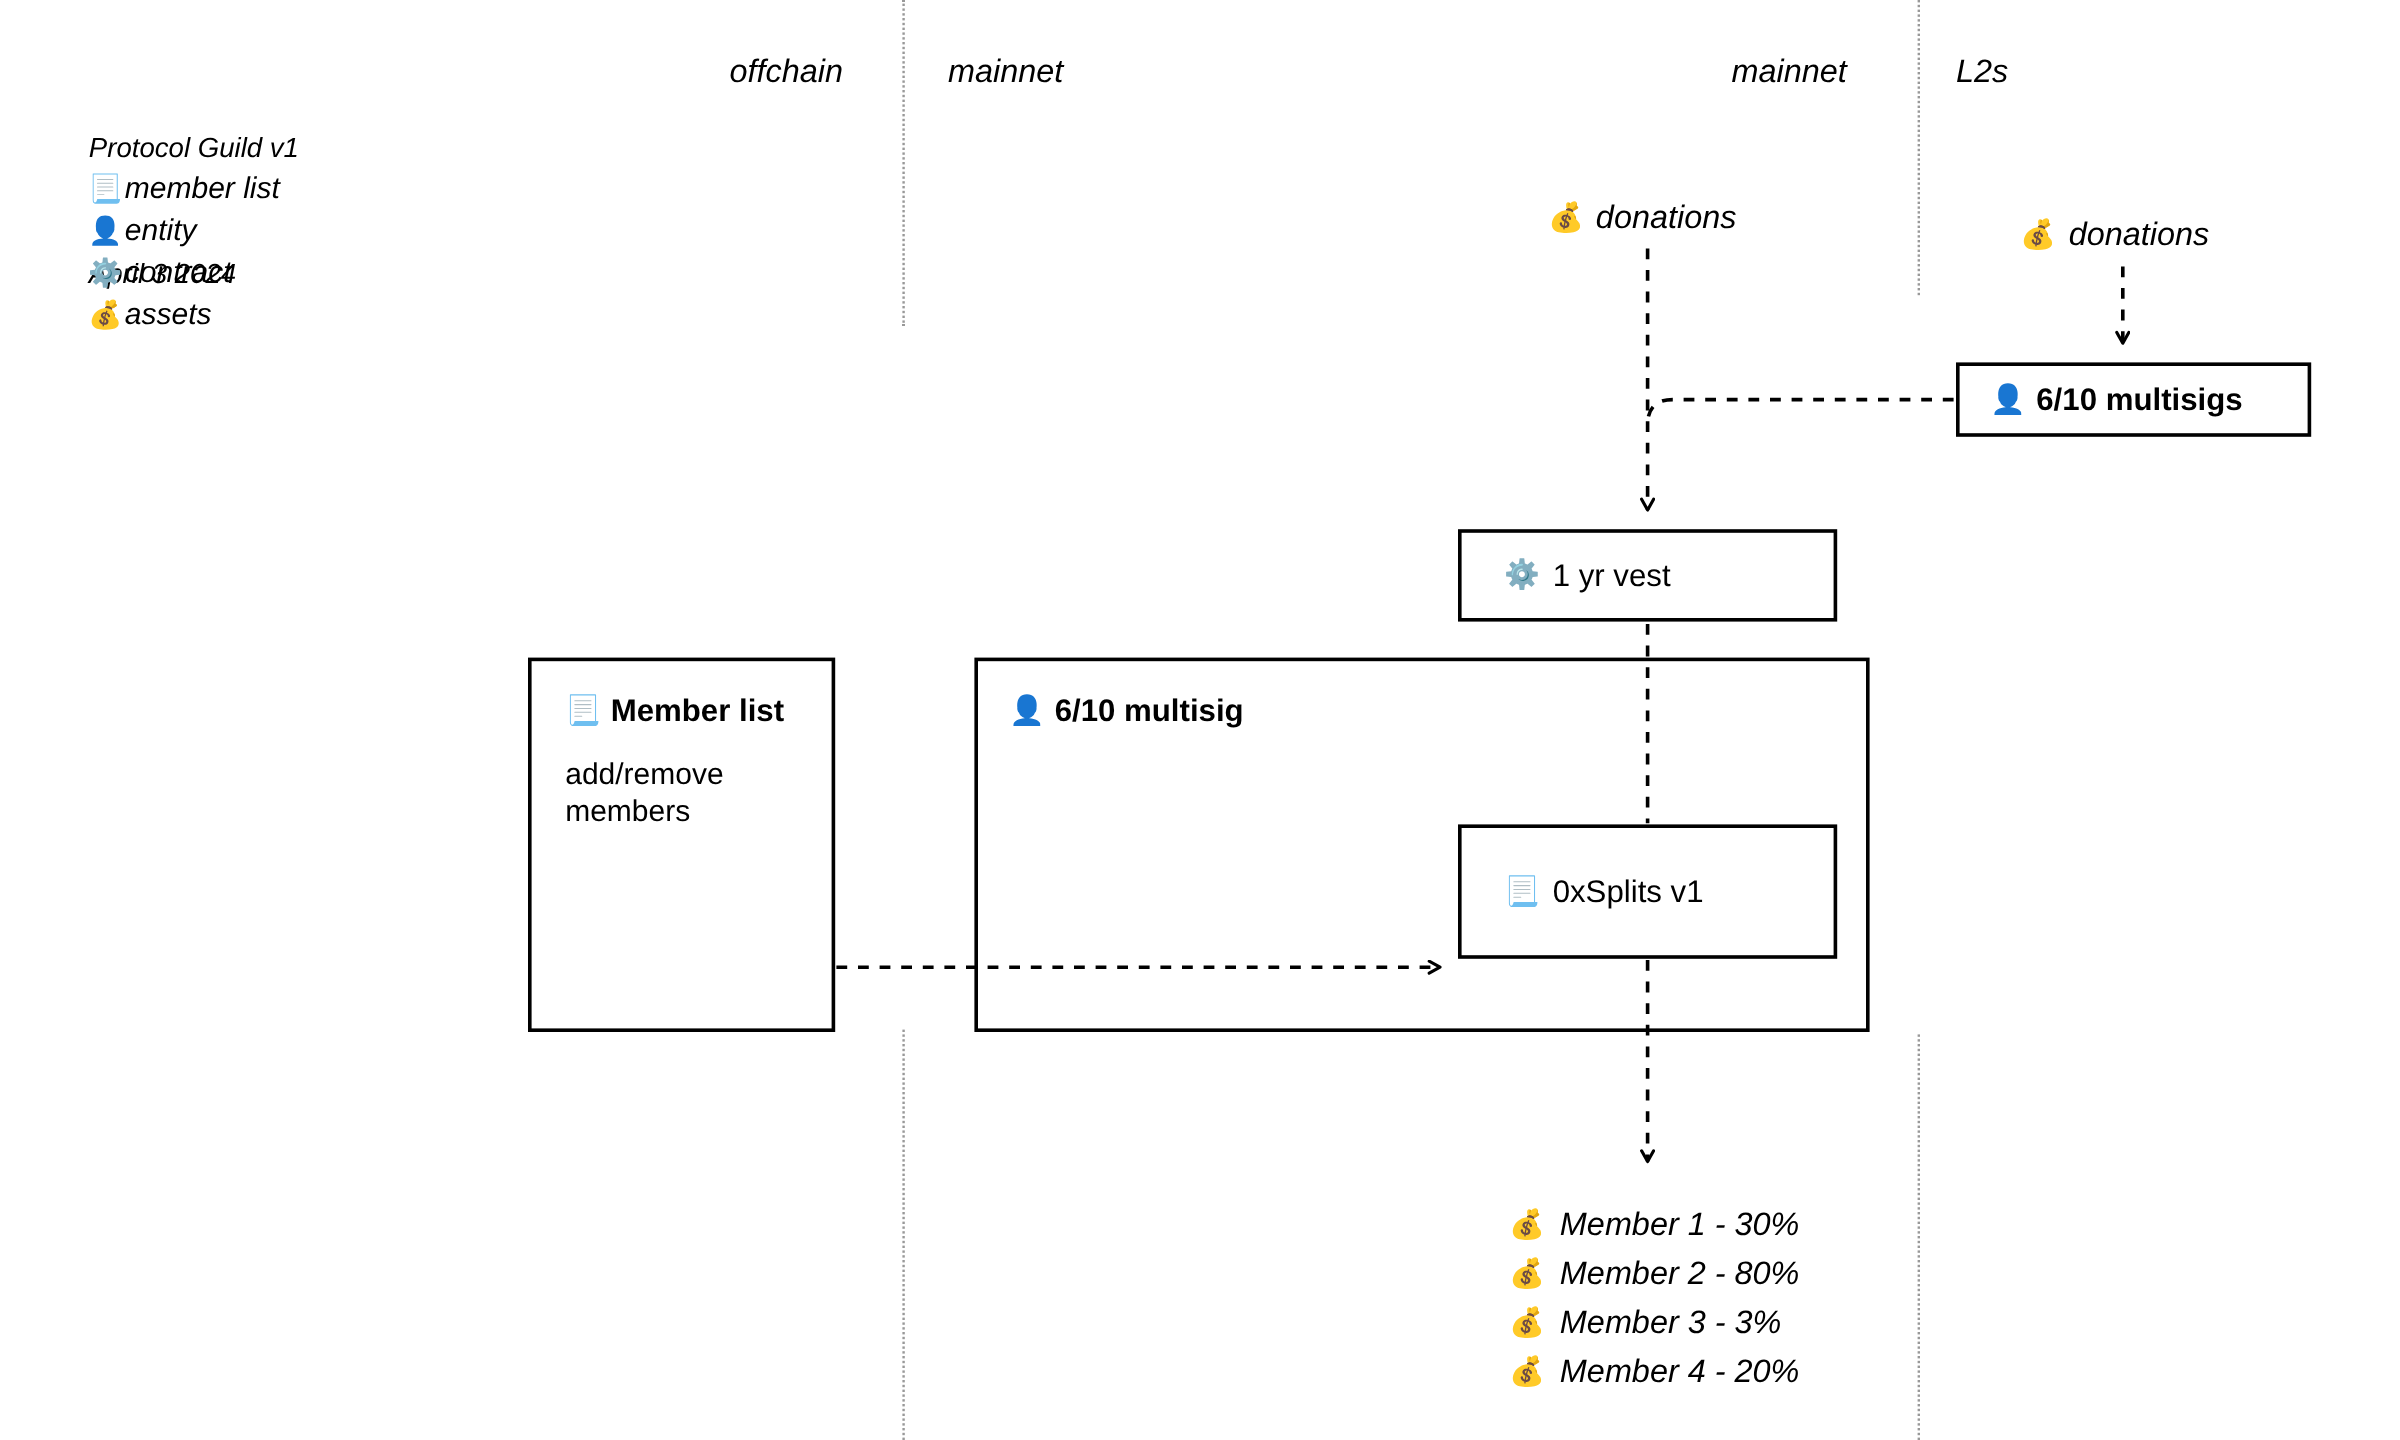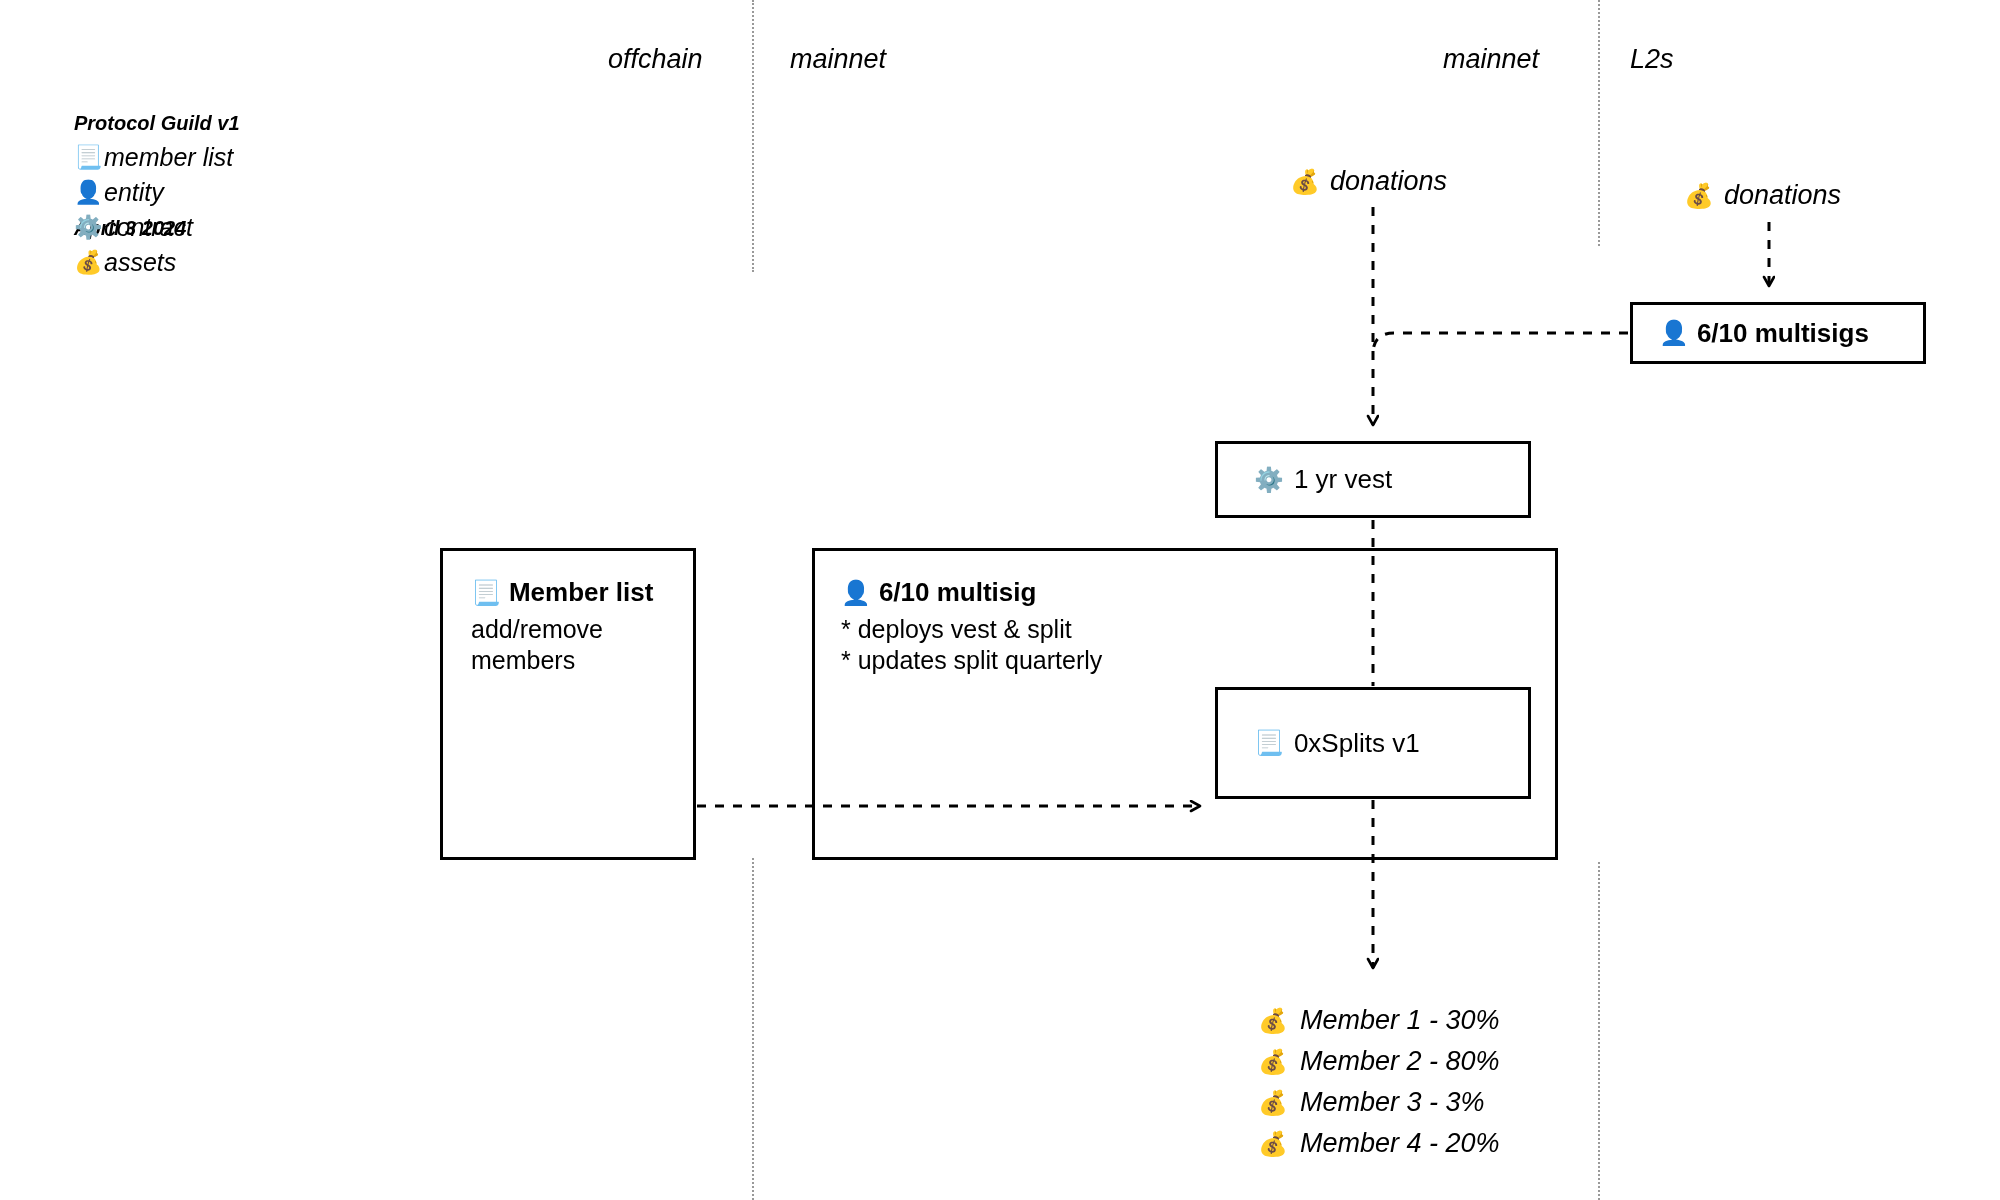--- a/index.html
+++ b/index.html
@@ -18,24 +18,23 @@
     background: #ffffff;
     overflow: hidden;
   }
   .abs { position: absolute; }
 
   
   #title-block {
     left: 74px;
     top: 36px;
     font-style: italic;
-    font-size: 20px;
+    font-size: 23px;
     line-height: 35px;
     white-space: pre;
-    font-weight: bold;
   }
 
   
   #legend {
     left: 74px;
     top: 140px;
     font-style: italic;
     font-size: 25px;
     line-height: 35px;
   }
@@ -85,21 +84,21 @@
     align-items: center;
   }
   .box-title .emoji {
     font-weight: normal;
     margin-right: 8px;
     font-size: 24px;
   }
   .box-sub {
     font-size: 25px;
     line-height: 31px;
-    margin-top: 6px;
+    margin-top: 22px;
     white-space: pre-line;
   }
 
   
   #box-multisigs {
     left: 1630px; top: 302px; width: 296px; height: 62px;
     display: flex; align-items: center; padding-left: 26px;
   }
 
   
@@ -259,22 +258,20 @@
     </div>
     <div class="box-sub">add/remove
 members</div>
   </div>
 
   <div class="abs box" id="box-multisig-container">
     <div class="box-title">
       <span class="emoji">👤</span>
       <span>6/10 multisig</span>
     </div>
-    <div class="box-sub">* deploys vest &amp; split
-* updates split quarterly</div>
   </div>
 
   <div class="abs box" id="box-splits">
     <div class="node-label">
       <span class="emoji">📃</span>
       <span>0xSplits v1</span>
     </div>
   </div>
 
   <div class="abs" id="payouts">

